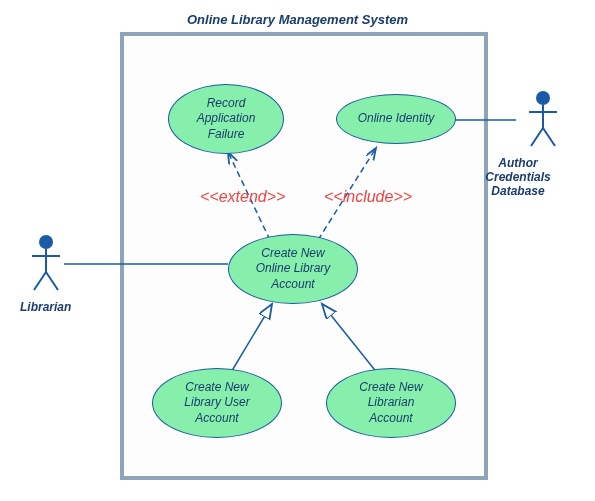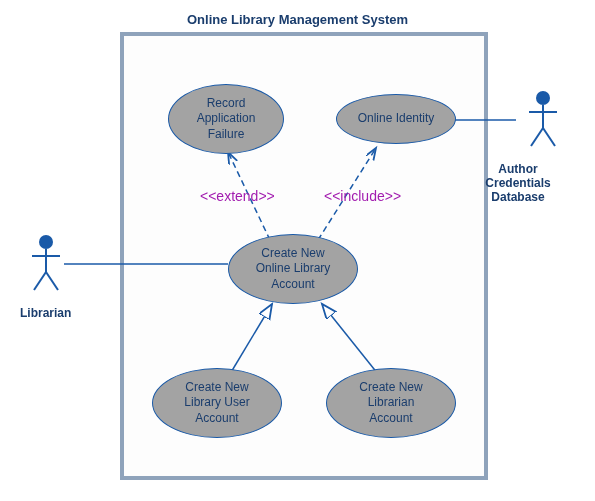--- a/index.html
+++ b/index.html
@@ -6,20 +6,21 @@
     margin: 0;
     padding: 0;
     background: #fff;
     font-family: Arial, sans-serif;
   }
   .canvas {
     position: relative;
     width: 595px;
     height: 501px;
     background: #fff;
+    font-style: italic;
   }
   .system-title {
     position: absolute;
     left: 50%;
     transform: translateX(-50%);
     top: 12px;
     font-size: 13px;
     font-weight: bold;
     color: #1a3d6d;
     text-align: center;
@@ -36,44 +37,44 @@
   .usecase {
     position: absolute;
     border: 1.5px solid #1a5aa8;
     border-radius: 50%;
     display: flex;
     align-items: center;
     justify-content: center;
     text-align: center;
     font-size: 12px;
     color: #1a3d6d;
-    background: #a3a3a3;
+    background: #86efac;
     line-height: 1.3;
     padding: 4px;
     box-sizing: border-box;
   }
   .actor {
     position: absolute;
     text-align: center;
     font-size: 12px;
     font-weight: bold;
     color: #1a3d6d;
   }
   .actor svg {
     display: block;
     margin: 0 auto;
   }
   .actor-label {
-    margin-top: 12px;
+    margin-top: 6px;
     white-space: nowrap;
   }
   .rel-label {
     position: absolute;
-    font-size: 14px;
-    color: #a21caf;
+    font-size: 16px;
+    color: #ef4444;
   }
 </style>
 </head>
 <body>
 
 <div class="canvas">
 
   <div class="system-title">Online Library Management System</div>
 
   <div class="system-box"></div>

